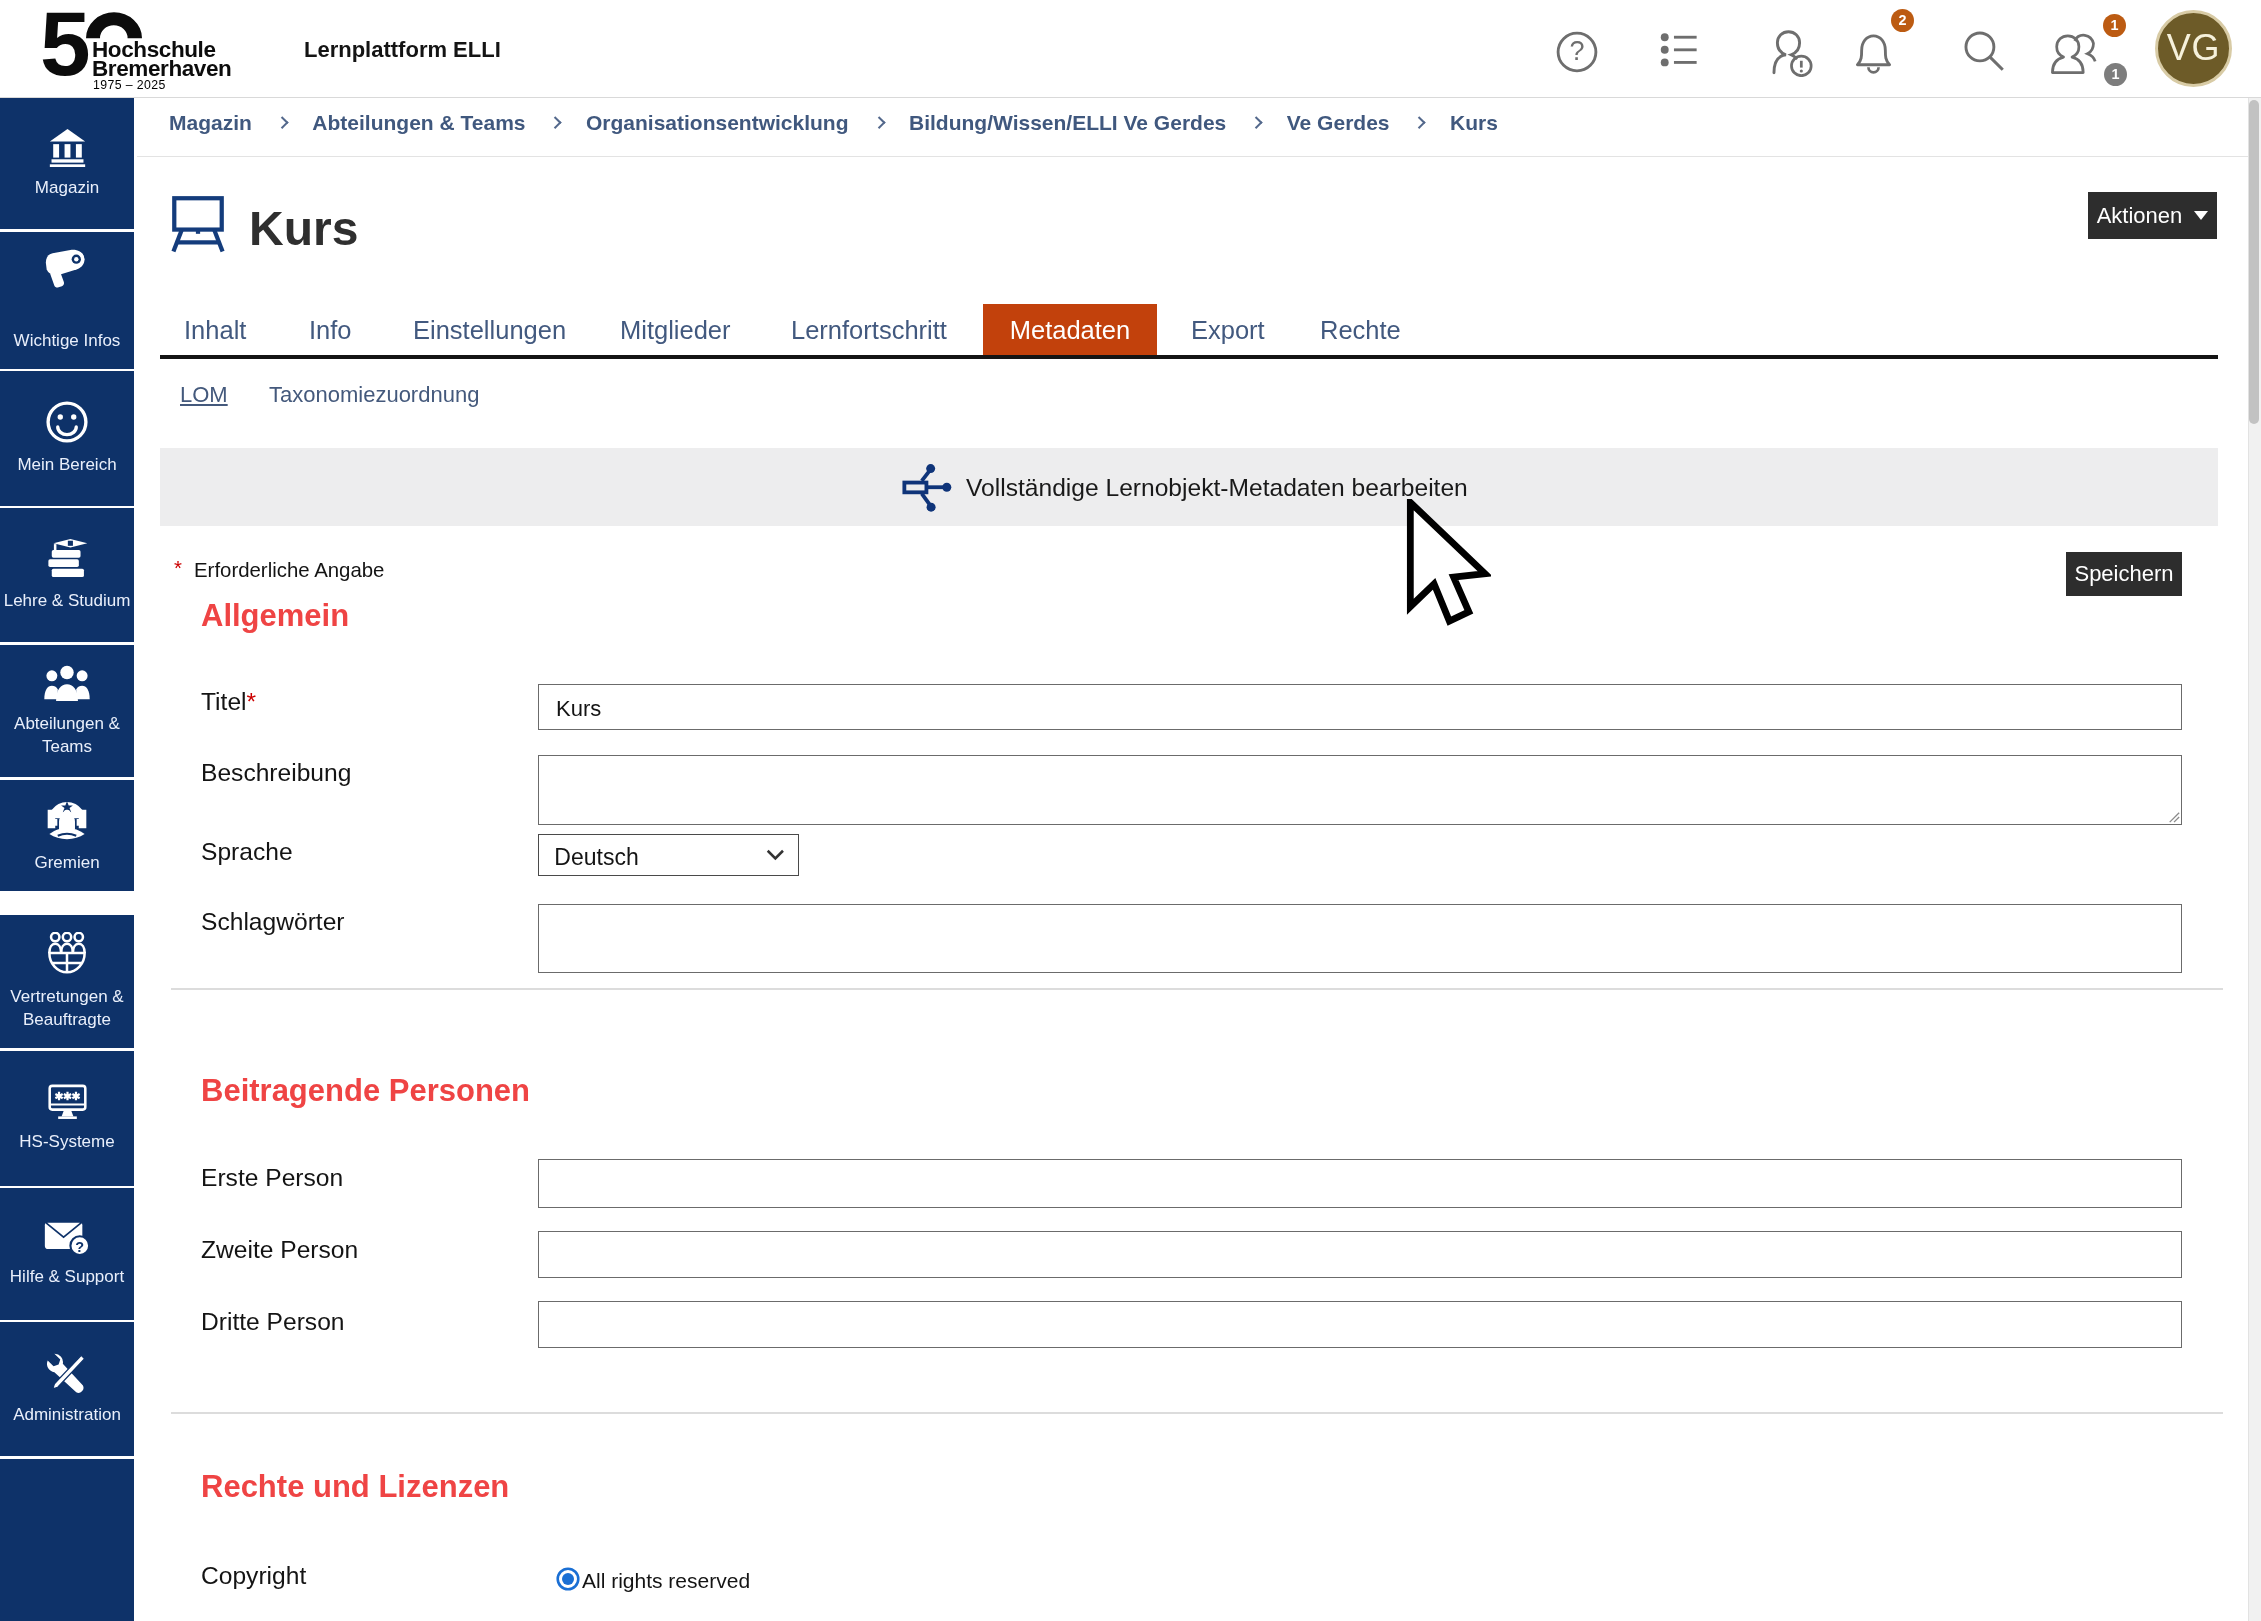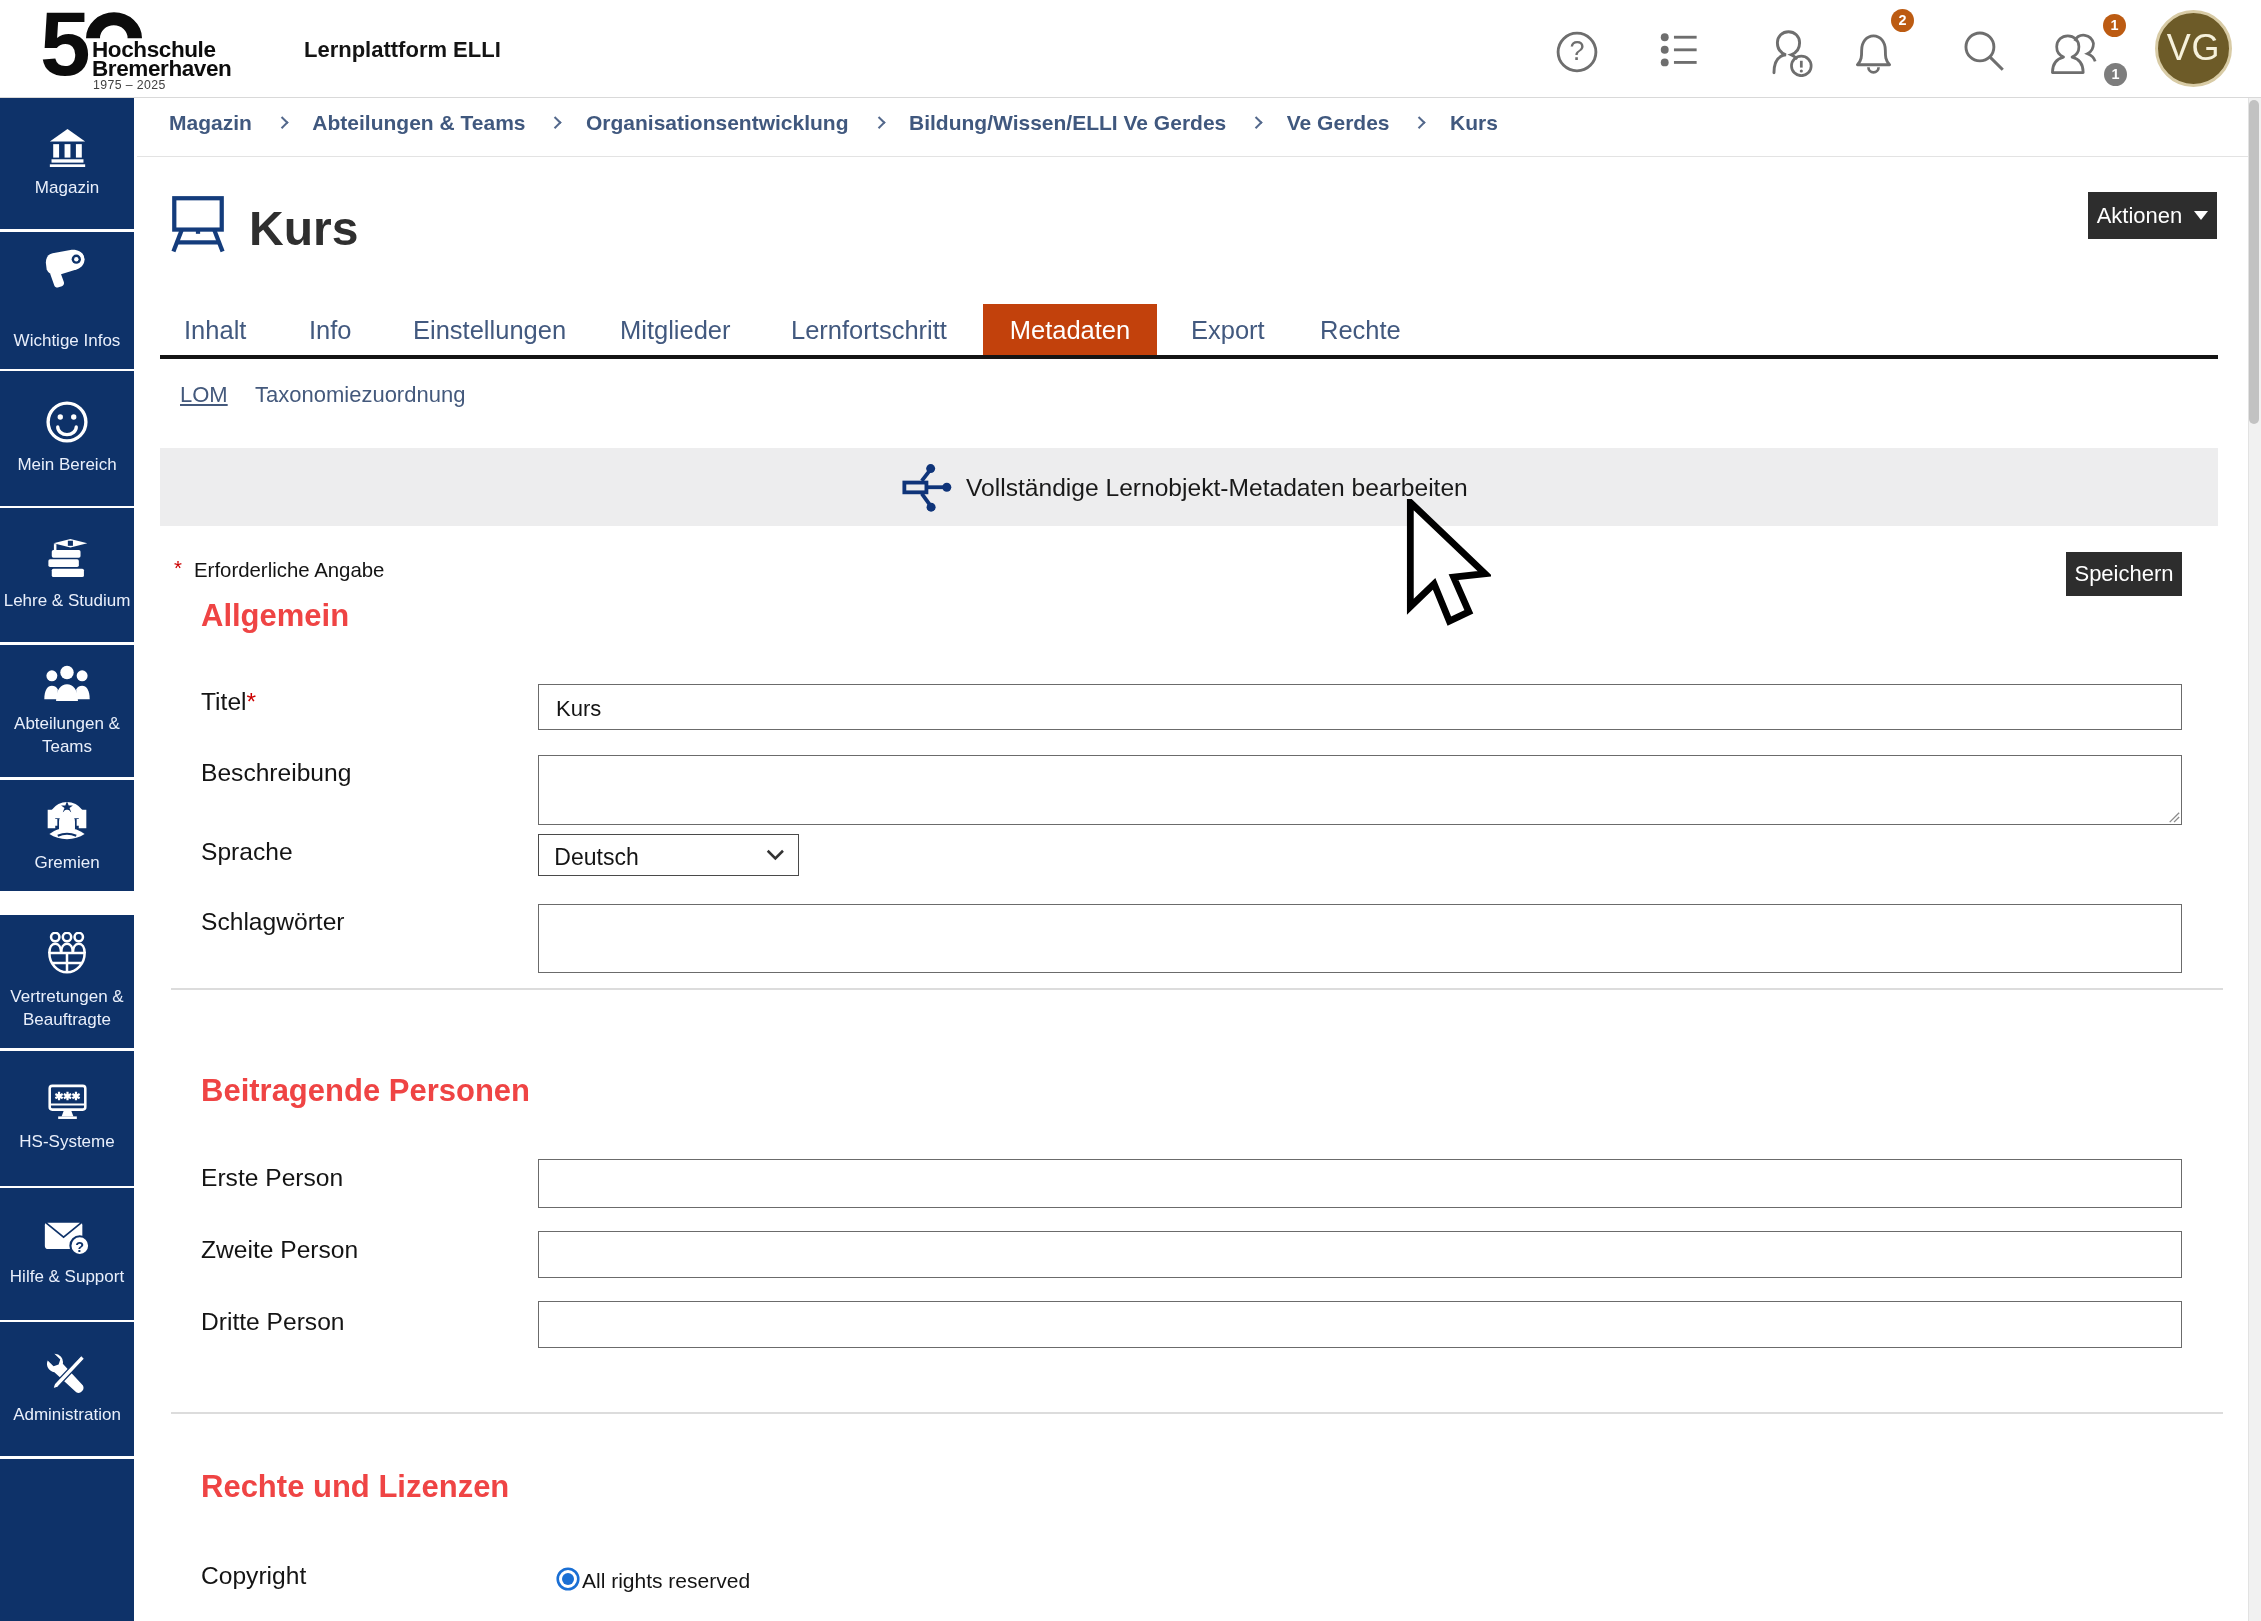--- a/index.html
+++ b/index.html
@@ -3,21 +3,21 @@
 <meta charset="utf-8">
 <style>
 * { margin:0; padding:0; box-sizing:border-box; }
 html,body { width:2261px; height:1621px; background:#fff; font-family:"Liberation Sans", sans-serif; overflow:hidden; }
 .abs { position:absolute; }
 #page { position:relative; width:2261px; height:1621px; }
 
 #header { position:absolute; left:0; top:0; width:2261px; height:98px; background:#fff; border-bottom:0.8px solid #d9d9d9; }
 .logo5 { position:absolute; left:40px; top:-2.5px; font-size:91px; font-weight:bold; color:#0c0c0c; line-height:1; transform:scaleX(1); transform-origin:left top; }
 .hsline { position:absolute; left:92px; font-weight:bold; color:#0c0c0c; font-size:22.5px; line-height:1; letter-spacing:-0.4px;}
-.years { position:absolute; left:93px; top:78px; font-size:12.3px; color:#404040; letter-spacing:0.4px; }
+.years { position:absolute; left:93px; top:78px; font-size:12.3px; color:#000000; letter-spacing:0.4px; }
 .apptitle { position:absolute; left:304px; top:39px; font-size:22px; font-weight:bold; color:#141414; line-height:1; }
 .hicon { position:absolute; }
 .badge { position:absolute; width:23px; height:23px; border-radius:50%; color:#fff; font-size:14.4px; font-weight:bold; text-align:center; line-height:23px; }
 .badge.orange { background:#bc5b12; }
 .badge.gray { background:#7d7d7d; }
 #avatar { position:absolute; left:2155px; top:10.2px; width:77px; height:77px; border-radius:50%; background:#6d5b28; border:3.4px solid #d8cba5; color:#f6f1db; font-size:36px; text-align:center; line-height:70px; letter-spacing:0.8px; }
 
 .tile { position:absolute; left:0; width:134px; background:#0e3269; display:flex; flex-direction:column; align-items:center; justify-content:center; color:#e9effb; font-size:17px; text-align:center; line-height:22px; }
 .tile svg { margin-bottom:10.2px; }
 
@@ -229,21 +229,21 @@
 <div class="tab" style="left:309px;">Info</div>
 <div class="tab" style="left:413px;">Einstellungen</div>
 <div class="tab" style="left:620px;">Mitglieder</div>
 <div class="tab" style="left:791px;">Lernfortschritt</div>
 <div id="tabactive">Metadaten</div>
 <div class="tab" style="left:1191px;">Export</div>
 <div class="tab" style="left:1320px;">Rechte</div>
 <div id="tabline"></div>
 
 <div class="sub" style="left:180px;text-decoration:underline;">LOM</div>
-<div class="sub" style="left:255px;text-align:right;">Taxonomiezuordnung</div>
+<div class="sub" style="left:269px;text-align:right;">Taxonomiezuordnung</div>
 
 <div id="banner"></div>
 <svg class="abs" style="left:898px;top:463px;" width="56" height="51" viewBox="0 0 66 60">
   <line x1="28" y1="21" x2="38" y2="8" stroke="#0f3479" stroke-width="4.5"></line>
   <line x1="34" y1="28.5" x2="57" y2="28.5" stroke="#0f3479" stroke-width="4.5"></line>
   <line x1="28" y1="36" x2="38" y2="50" stroke="#0f3479" stroke-width="4.5"></line>
   <rect x="7.5" y="23" width="26" height="11.5" fill="#ededee" stroke="#0f3479" stroke-width="4.5"></rect>
   <circle cx="38.5" cy="6.5" r="5.3" fill="#0f3479"></circle>
   <circle cx="57.5" cy="28.5" r="5.3" fill="#0f3479"></circle>
   <circle cx="39" cy="52" r="5.3" fill="#0f3479"></circle>

